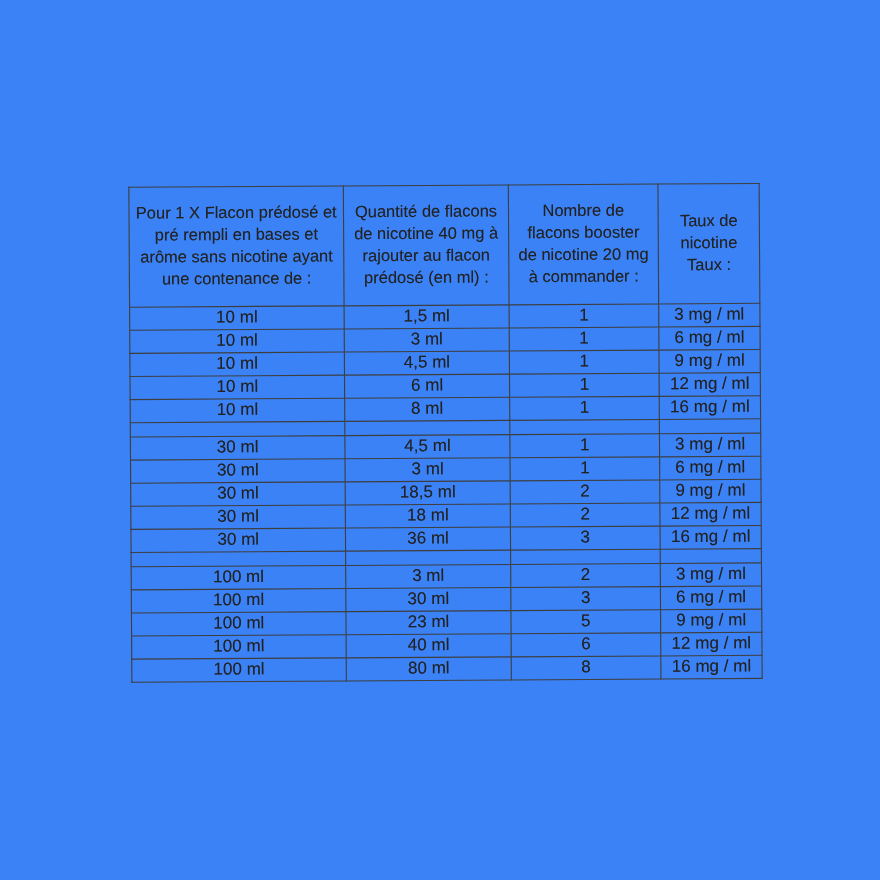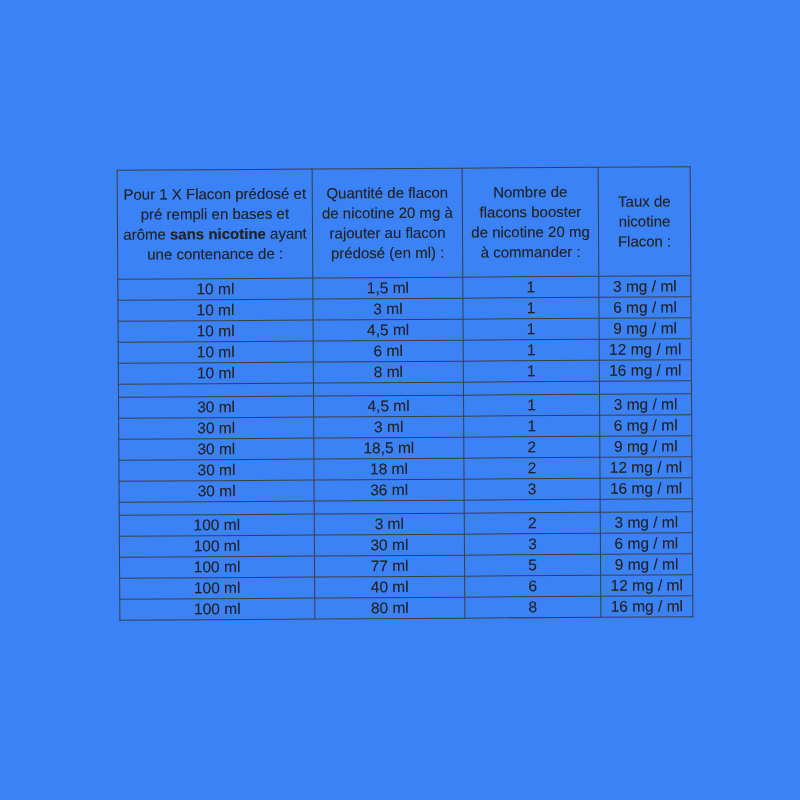--- a/index.html
+++ b/index.html
@@ -36,21 +36,21 @@
     font-weight: normal;
     overflow: visible;
   }
   thead th {
     height: 108px;
     vertical-align: middle;
     font-size: 15px;
     line-height: 20px;
   }
   .hline { white-space: nowrap; }
-  .bold { font-weight: bold; }
+  .bold { font-weight: normal; }
   tbody tr.data-row td {
     height: 20px;
     font-size: 15.5px;
     line-height: 20px;
     vertical-align: middle;
   }
   tbody tr.spacer-row td {
     height: 12px;
   }
 </style>
@@ -67,35 +67,35 @@
     </colgroup>
     <thead>
       <tr>
           <th>
             <div class="hline">Pour 1 X Flacon prédosé et</div>
             <div class="hline">pré rempli en bases et</div>
             <div class="hline"><span>arôme </span><span class="bold">sans nicotine</span><span> ayant</span></div>
             <div class="hline">une contenance de :</div>
           </th>
           <th>
-            <div class="hline">Quantité de flacon</div>
-            <div class="hline">de nicotine 20 mg à</div>
+            <div class="hline">Quantité de flacons</div>
+            <div class="hline">de nicotine 40 mg à</div>
             <div class="hline">rajouter au flacon</div>
             <div class="hline">prédosé (en ml) :</div>
           </th>
           <th>
             <div class="hline">Nombre de</div>
             <div class="hline">flacons booster</div>
             <div class="hline">de nicotine 20 mg</div>
             <div class="hline">à commander :</div>
           </th>
           <th>
             <div class="hline">Taux de</div>
             <div class="hline">nicotine</div>
-            <div class="hline">Flacon :</div>
+            <div class="hline">Taux :</div>
           </th>
         </tr>
     </thead>
     <tbody>
         <tr class="data-row">
           <td>10 ml</td>
           <td>1,5 ml</td>
           <td>1</td>
           <td>3 mg / ml</td>
         </tr>
@@ -172,21 +172,21 @@
           <td>3 mg / ml</td>
         </tr>
         <tr class="data-row">
           <td>100 ml</td>
           <td>30 ml</td>
           <td>3</td>
           <td>6 mg / ml</td>
         </tr>
         <tr class="data-row">
           <td>100 ml</td>
-          <td>77 ml</td>
+          <td>23 ml</td>
           <td>5</td>
           <td>9 mg / ml</td>
         </tr>
         <tr class="data-row">
           <td>100 ml</td>
           <td>40 ml</td>
           <td>6</td>
           <td>12 mg / ml</td>
         </tr>
         <tr class="data-row">

